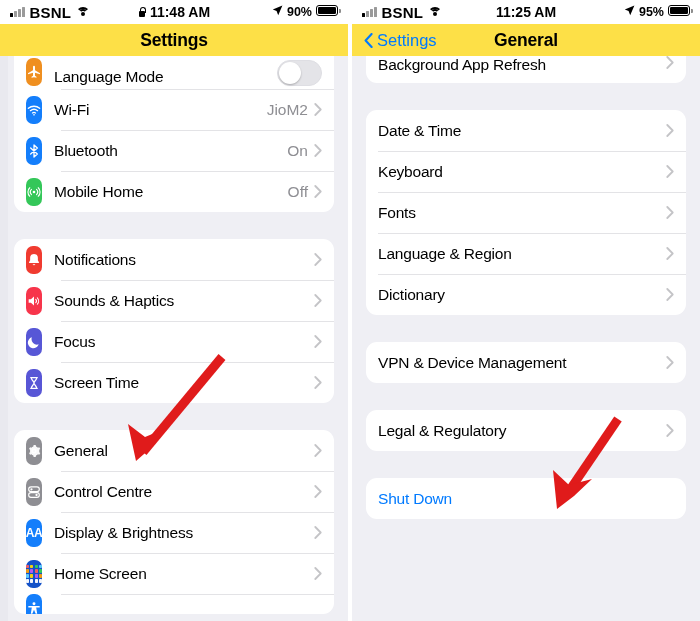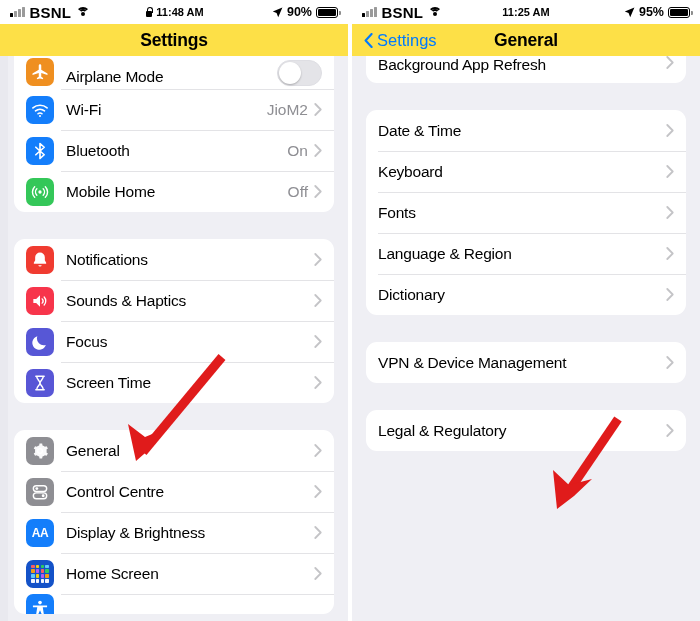--- a/index.html
+++ b/index.html
@@ -21,21 +21,21 @@
 
   
   .statusbar {
     position: relative; height: 24px; background: #ffffff;
     display: flex; align-items: center; padding: 0 10px;
     font-size: 12.5px; font-weight: bold; color: #000;
   }
   .sb-left { display: flex; align-items: center; gap: 5px; }
   .sb-center { position: absolute; left: 0; right: 0; display: flex;
     align-items: center; justify-content: center; gap: 3px; pointer-events: none; }
-  .sb-right { margin-left: auto; display: flex; align-items: center; gap: 4px; }
+  .sb-right { margin-left: auto; display: flex; gap: 4px; }
 
   .bars { display: flex; align-items: flex-end; gap: 1.5px; height: 10px; }
   .bars i { display:block; width: 2.5px; background:#000; border-radius: .5px; }
   .bars i:nth-child(1){ height: 4px; }
   .bars i:nth-child(2){ height: 6px; background:#9a9a9a;}
   .bars i:nth-child(3){ height: 8px; background:#9a9a9a;}
   .bars i:nth-child(4){ height: 10px; background:#9a9a9a;}
   .carrier { font-size: 15px; font-weight: bold; letter-spacing: .2px;}
   .wifi { width: 14px; height: 11px; position: relative; }
   .wifi span { position:absolute; left:50%; transform: translateX(-50%);
@@ -46,21 +46,21 @@
   .wifi span:nth-child(2){ width: 9px; height: 9px; top: 2.5px; }
   .wifi span:nth-child(3){ width: 4px; height: 4px; top: 5.5px;
     border-radius:50%; background:#000; border:none; }
 
   .lock { width: 9px; height: 11px; position: relative; }
   .lock::before { content:""; position:absolute; left:1.5px; top:4px;
     width: 6px; height: 6px; background:#000; border-radius: 1px; }
   .lock::after { content:""; position:absolute; left:2.5px; top:0.5px;
     width: 4px; height: 5px; border: 1.4px solid #000;
     border-bottom: none; border-radius: 3px 3px 0 0; }
-  .clock { font-size: 11px; font-weight: bold; }
+  .clock { font-size: 14px; font-weight: bold; }
   .loc-svg { display:block; }
   .pct { font-size: 12.5px; font-weight: bold; }
   .battery { width: 22px; height: 11px; border: 1.3px solid #000;
     border-radius: 3px; position: relative; padding: 1px; }
   .battery::after { content:""; position:absolute; right: -3.5px; top: 3px;
     width: 2px; height: 4px; background: #8d8d8d; border-radius: 0 1px 1px 0; }
   .battery i { display:block; height: 100%; background:#000; border-radius: 1.3px; }
 
   
   .navbar { position: relative; height: 32px; background:#fde047;
@@ -74,21 +74,21 @@
 
   
   .list-scroll { height: calc(621px - 56px); overflow: hidden; padding: 0 14px; }
   .group { background:#fff; border-radius: 11px; overflow:hidden; }
   .group.clipped-top { border-radius: 0 0 11px 11px; }
   .row { display:flex; align-items:center; height: 41px; position: relative;
     padding-left: 12px; padding-right: 12px; }
   .row + .row::before { content:""; position:absolute; left: 47px; right: 0;
     top: 0; height: 1px; background:#e3e3e6; }
   .row.plain + .row.plain::before { left: 12px; }
-  .icon { width: 28px; height: 28px; border-radius: 7px; flex: none;
+  .icon { width: 16px; height: 28px; border-radius: 7px; flex: none;
     margin-right: 12px; display:flex; align-items:center; justify-content:center; }
   .label { font-size: 15.5px; color:#000; letter-spacing:-.2px; }
   .label.link { color:#007aff; }
   .value { margin-left:auto; font-size: 15.5px; color:#8e8e93; margin-right: 6px; }
   .chev-r { margin-left:auto; width: 8px; height: 13px; flex: none; }
   .row .value + .chev-r { margin-left: 0; }
   .spacer { height: 21px; }
   .spacer.lg { height: 27px; }
 
   .toggle { margin-left:auto; width: 45px; height: 26px; border-radius: 13px;
@@ -174,21 +174,21 @@
 
     <div class="list-scroll">
 
       <div class="group clipped-top" style="margin-top:0;">
         <div class="row" style="height:33px;align-items:flex-end;padding-bottom:3px;">
           <span class="icon ic-airplane">
             <svg class="glyph" viewBox="0 0 24 24" fill="#fff">
                 <path d="M21 15.5v-1.8l-7.5-4.4V4.2a1.5 1.5 0 0 0-3 0v5.1L3 13.7v1.8l7.5-2.2v4.5l-2.2 1.5v1.4l3.7-1 3.7 1v-1.4l-2.2-1.5v-4.5L21 15.5z"></path>
               </svg>
           </span>
-          <span class="label">Airplane Mode</span>
+          <span class="label">Language Mode</span>
           <span class="toggle">
               <i></i>
             </span>
         </div>
         <div class="row">
           <span class="icon ic-wifi">
             <svg class="glyph" viewBox="0 0 24 24" fill="none" stroke="#fff" stroke-width="2" stroke-linecap="round">
               <path d="M3.5 9.5a13 13 0 0 1 17 0"></path>
                 <path d="M6.6 13a8.6 8.6 0 0 1 10.8 0"></path>
               <path d="M9.7 16.4a4.1 4.1 0 0 1 4.6 0"></path>
@@ -466,20 +466,23 @@
           <span class="label">Legal &amp; Regulatory</span>
           <svg class="chev-r" viewBox="0 0 8 13">
               <path d="M1.3 1 L6.7 6.5 L1.3 12" fill="none" stroke="#c4c4c7" stroke-width="1.8" stroke-linecap="round" stroke-linejoin="round"></path>
             </svg>
         </div>
       </div>
 
       <div class="spacer lg"></div>
 
       <div class="group">
+        <div class="row plain">
+          <span class="label link">Shut Down</span>
+        </div>
       </div>
     </div>
   </div>
 
   <svg class="arrow-layer" viewBox="0 0 700 621">
     <g>
       <path d="M222 357 L143 452" stroke="#e01b1b" stroke-width="9" stroke-linecap="butt" fill="none"></path>
       <path d="M136 461 L128 424 L145 437 L167 428 L152 447 Z" fill="#e01b1b"></path>
     </g>
     <g>

